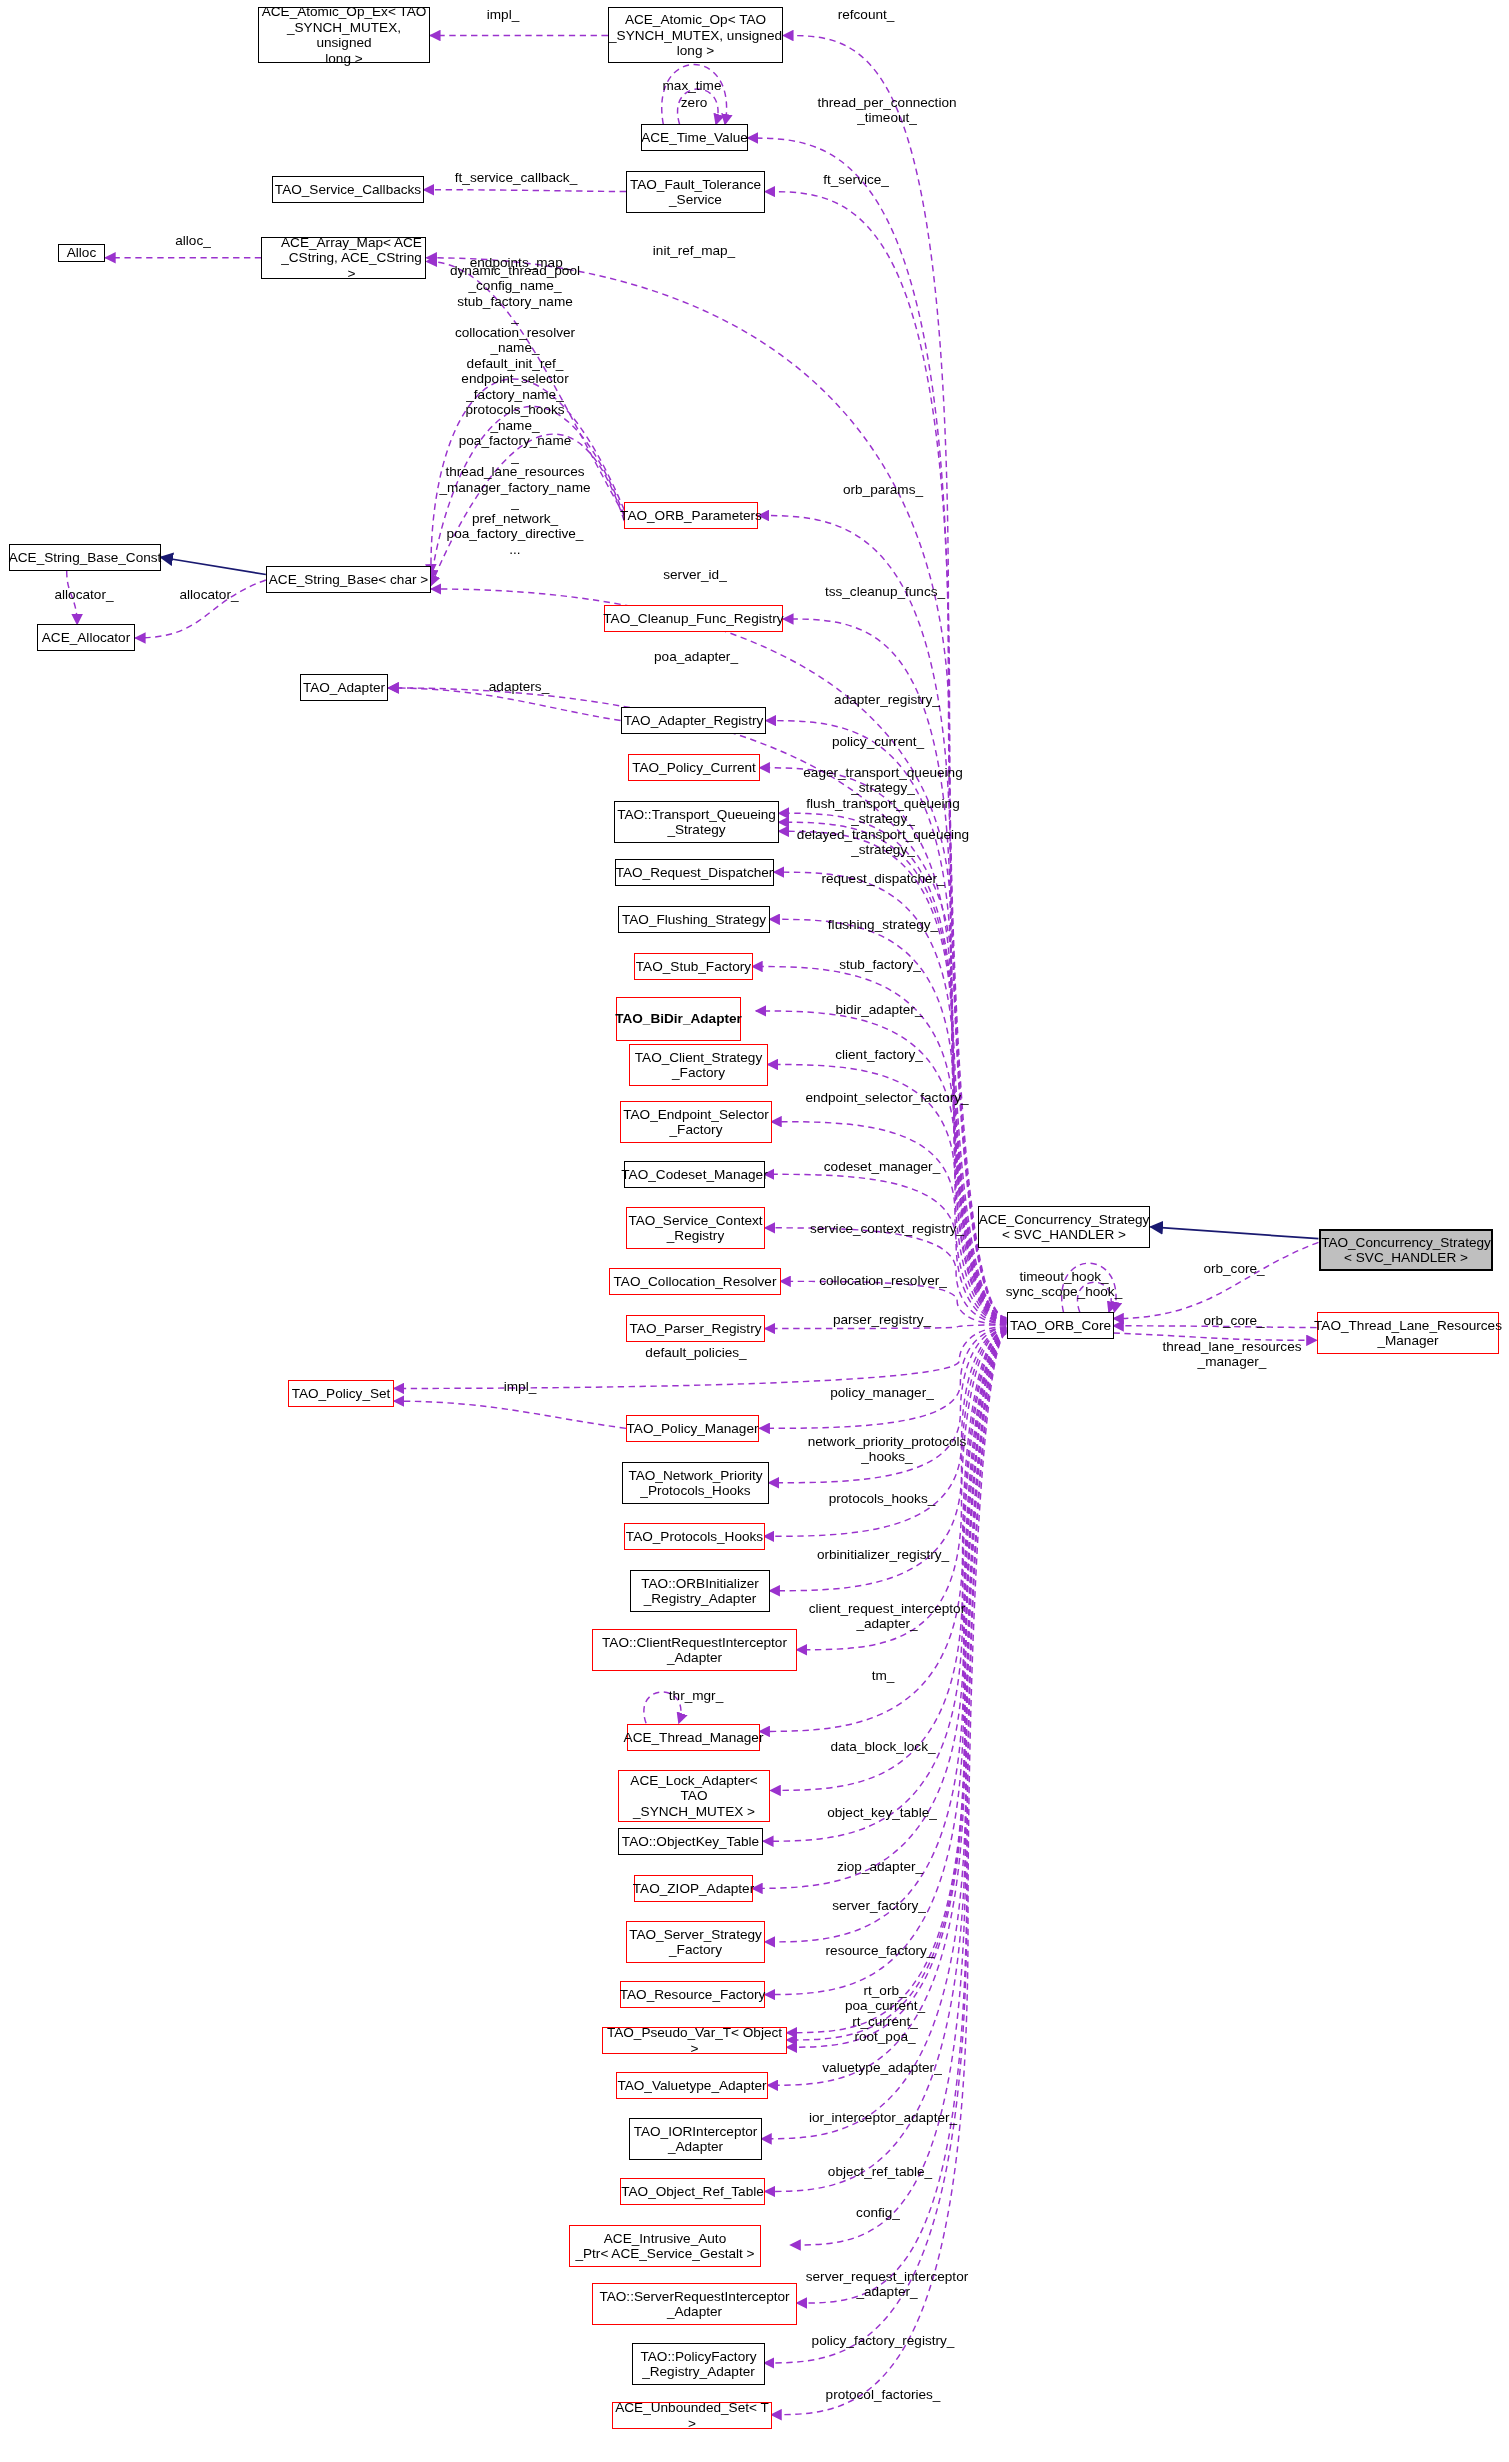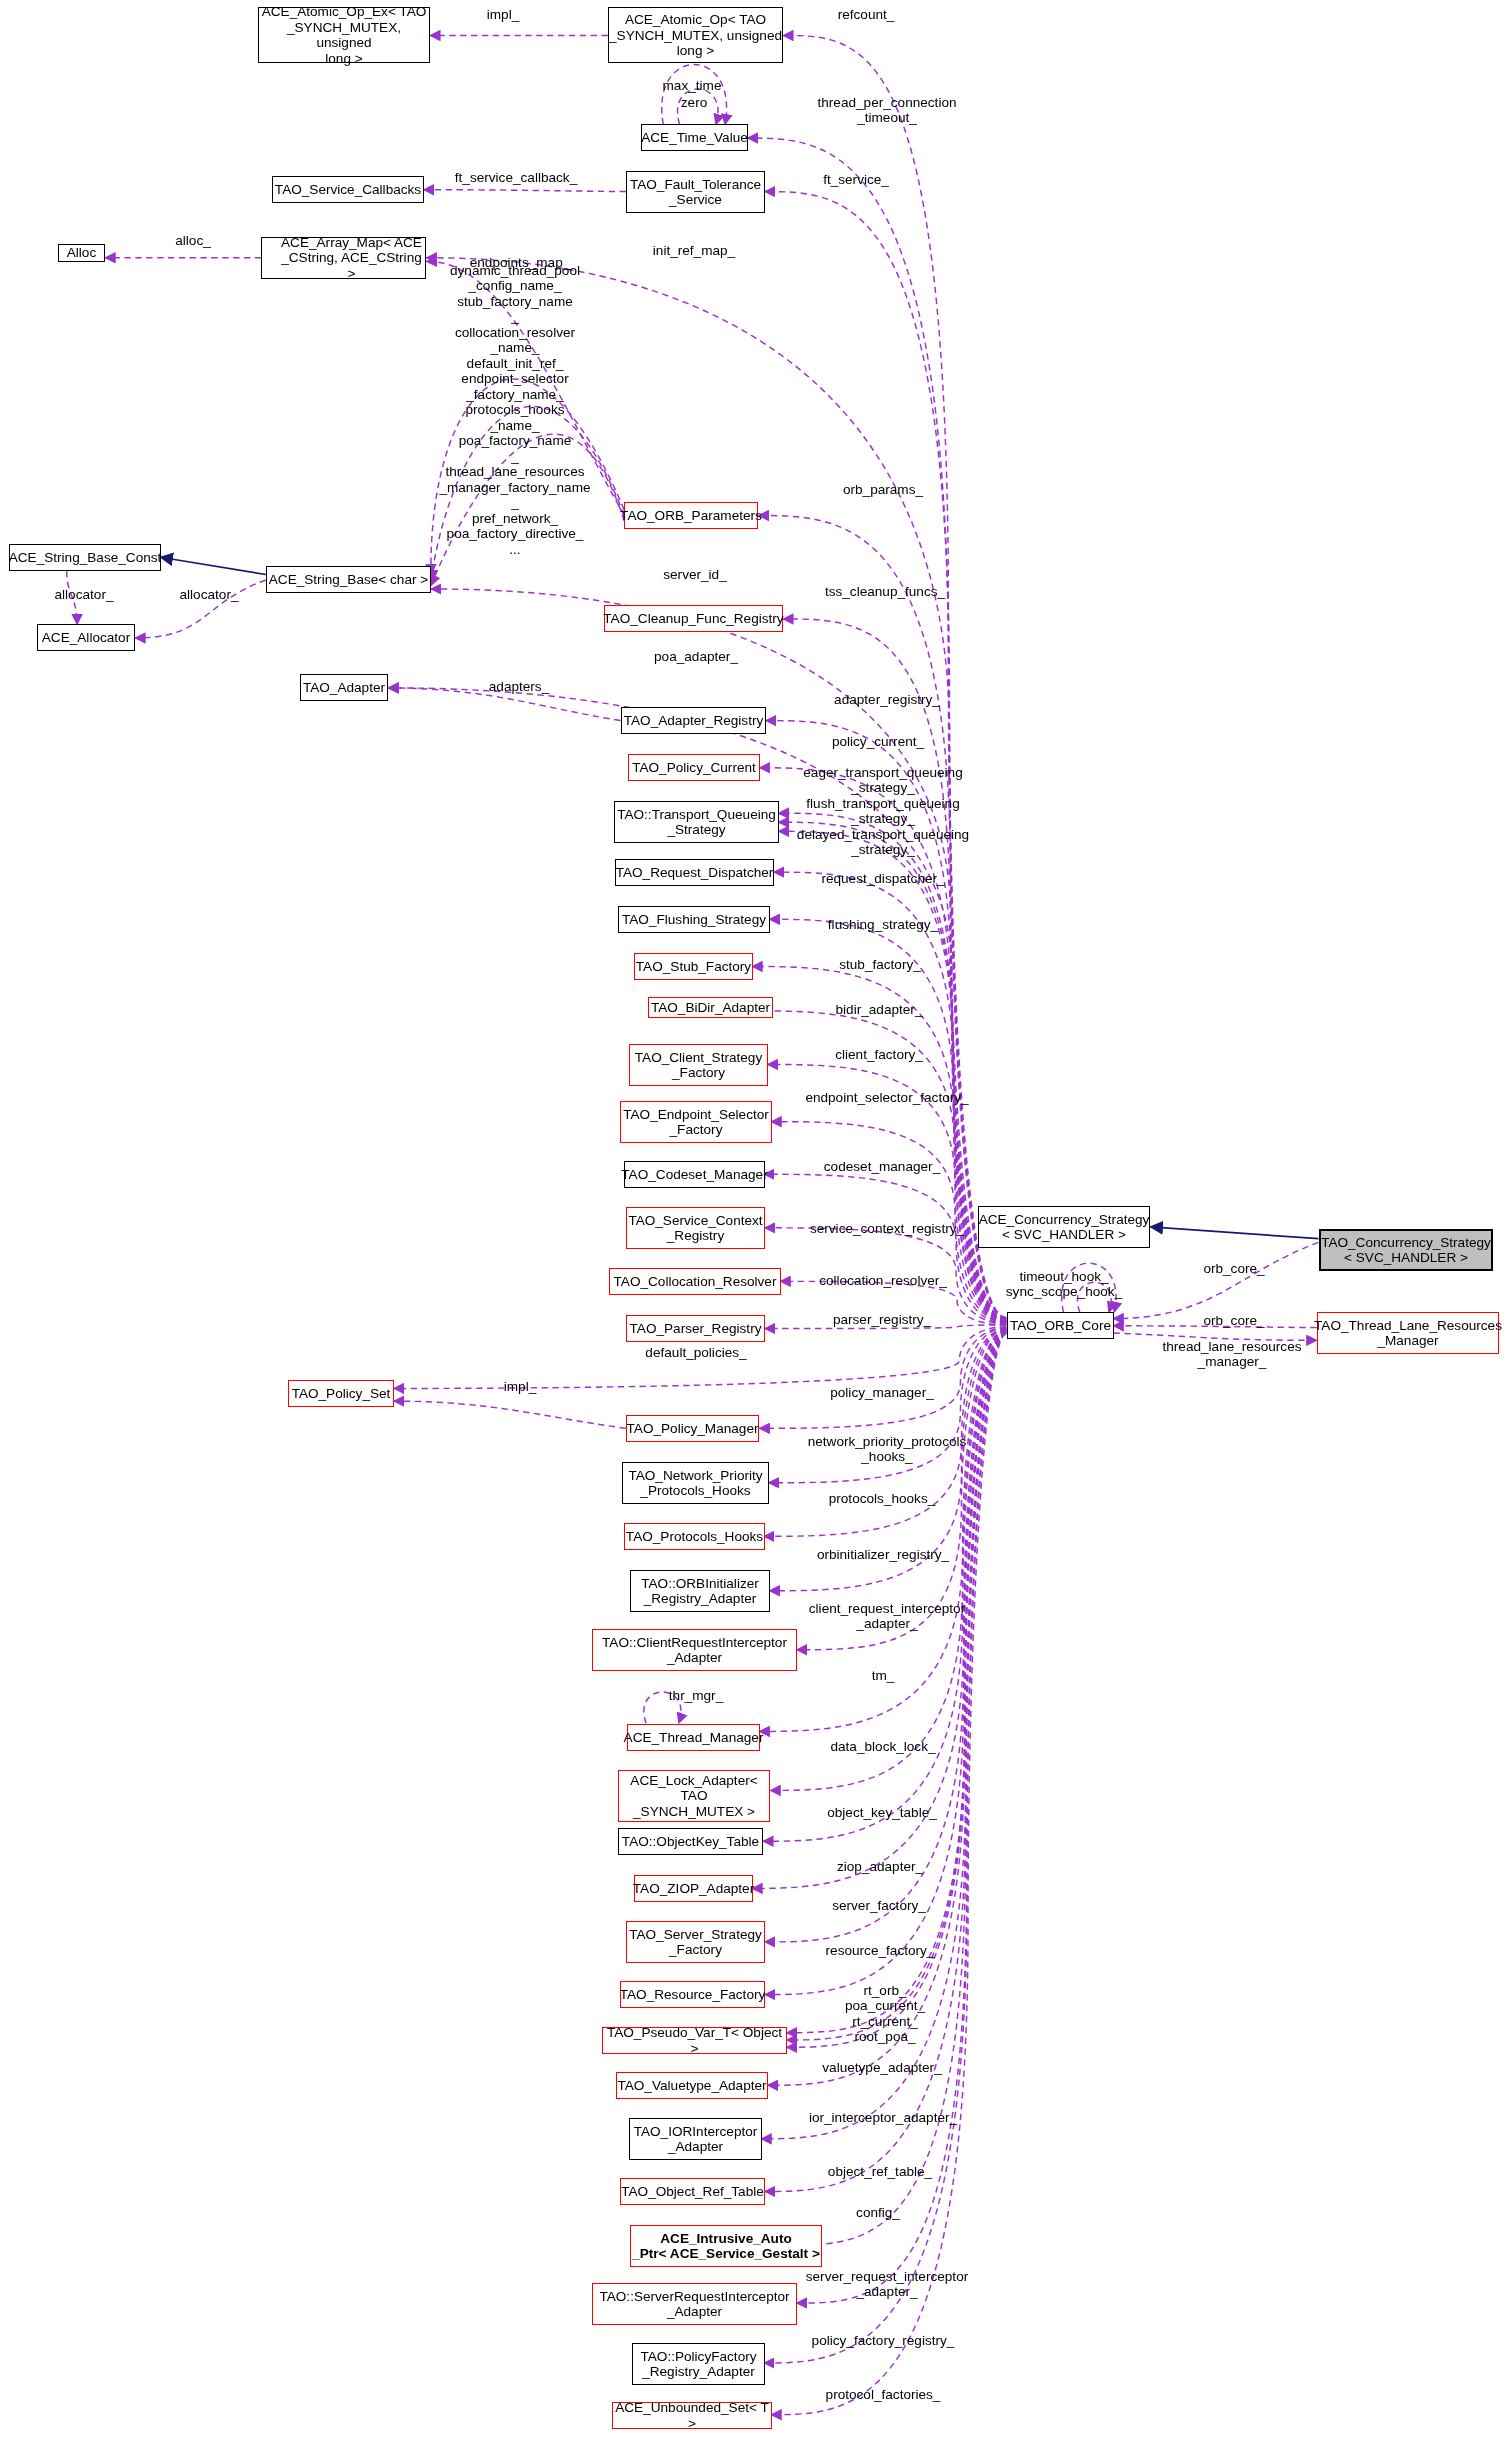--- a/index.html
+++ b/index.html
@@ -129,21 +129,21 @@
       <div class="node" style="left: 37px; top: 624px; width: 98px; height: 27px;">ACE_Allocator</div>
       <div class="node red" style="left: 604px; top: 605px; width: 179px; height: 27px;">TAO_Cleanup_Func_Registry</div>
       <div class="node" style="left: 300px; top: 674px; width: 88px; height: 27px;">TAO_Adapter</div>
       <div class="node" style="left: 621px; top: 707px; width: 145px; height: 27px;">TAO_Adapter_Registry</div>
       <div class="node red" style="left: 628px; top: 754px; width: 132px; height: 27px;">TAO_Policy_Current</div>
       <div class="node" style="left: 614px; top: 801px; width: 165px; height: 42px;">TAO::Transport_Queueing
 _Strategy</div>
       <div class="node" style="left: 615px; top: 859px; width: 159px; height: 27px;">TAO_Request_Dispatcher</div>
       <div class="node" style="left: 618px; top: 906px; width: 152px; height: 27px;">TAO_Flushing_Strategy</div>
       <div class="node red" style="left: 634px; top: 953px; width: 119px; height: 27px;">TAO_Stub_Factory</div>
-      <div class="node red" style="left: 648px; top: 997px; width: 125px; height: 21px;">TAO_BiDir_Adapter</div>
+      <div class="node red" style="left: 616px; top: 997px; width: 125px; height: 44px; font-weight: bold;">TAO_BiDir_Adapter</div>
       <div class="node red" style="left: 629px; top: 1044px; width: 139px; height: 42px;">TAO_Client_Strategy
 _Factory</div>
       <div class="node red" style="left: 620px; top: 1101px; width: 152px; height: 42px;">TAO_Endpoint_Selector
 _Factory</div>
       <div class="node" style="left: 624px; top: 1161px; width: 141px; height: 27px;">TAO_Codeset_Manager</div>
       <div class="node red" style="left: 626px; top: 1207px; width: 139px; height: 42px;">TAO_Service_Context
 _Registry</div>
       <div class="node red" style="left: 609px; top: 1268px; width: 172px; height: 27px;">TAO_Collocation_Resolver</div>
       <div class="node red" style="left: 626px; top: 1315px; width: 139px; height: 27px;">TAO_Parser_Registry</div>
       <div class="node red" style="left: 288px; top: 1380px; width: 106px; height: 27px;">TAO_Policy_Set</div>
@@ -161,21 +161,21 @@
       <div class="node" style="left: 618px; top: 1828px; width: 145px; height: 27px;">TAO::ObjectKey_Table</div>
       <div class="node red" style="left: 634px; top: 1875px; width: 119px; height: 27px;">TAO_ZIOP_Adapter</div>
       <div class="node red" style="left: 626px; top: 1921px; width: 139px; height: 42px;">TAO_Server_Strategy
 _Factory</div>
       <div class="node red" style="left: 620px; top: 1981px; width: 145px; height: 27px;">TAO_Resource_Factory</div>
       <div class="node red" style="left: 602px; top: 2027px; width: 185px; height: 27px;">TAO_Pseudo_Var_T&lt; Object &gt;</div>
       <div class="node red" style="left: 616px; top: 2072px; width: 152px; height: 27px;">TAO_Valuetype_Adapter</div>
       <div class="node" style="left: 629px; top: 2118px; width: 133px; height: 42px;">TAO_IORInterceptor
 _Adapter</div>
       <div class="node red" style="left: 620px; top: 2178px; width: 145px; height: 27px;">TAO_Object_Ref_Table</div>
-      <div class="node red" style="left: 630px; top: 2225px; width: 192px; height: 42px; font-weight: bold;">ACE_Intrusive_Auto
+      <div class="node red" style="left: 569px; top: 2225px; width: 192px; height: 42px;">ACE_Intrusive_Auto
 _Ptr&lt; ACE_Service_Gestalt &gt;</div>
       <div class="node red" style="left: 592px; top: 2283px; width: 205px; height: 42px;">TAO::ServerRequestInterceptor
 _Adapter</div>
       <div class="node" style="left: 632px; top: 2343px; width: 133px; height: 42px;">TAO::PolicyFactory
 _Registry_Adapter</div>
       <div class="node red" style="left: 612px; top: 2402px; width: 160px; height: 27px;">ACE_Unbounded_Set&lt; T &gt;</div>
       <div class="node" style="left: 978px; top: 1206px; width: 172px; height: 42px; text-align: center;">ACE_Concurrency_Strategy
 &lt; SVC_HANDLER &gt;</div>
       <div class="node" style="left: 1007px; top: 1312px; width: 107px; height: 27px;">TAO_ORB_Core</div>
       <div class="node main" style="left: 1319px; top: 1229px; width: 174px; height: 42px;">TAO_Concurrency_Strategy

